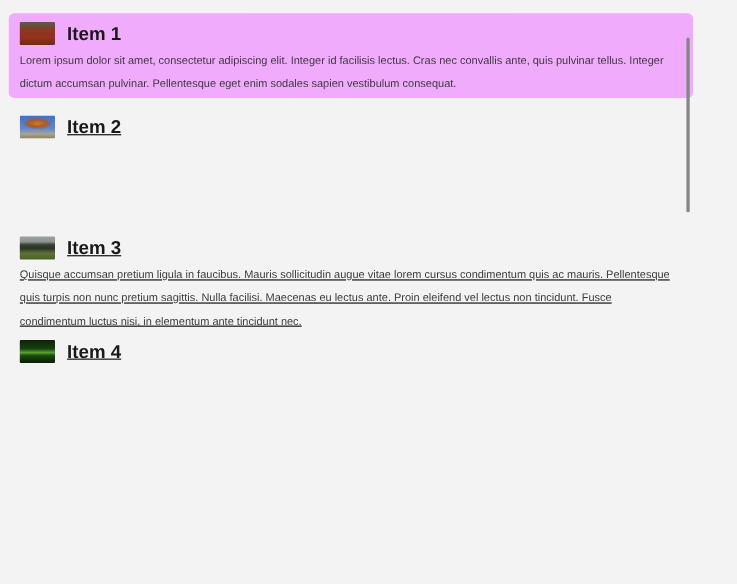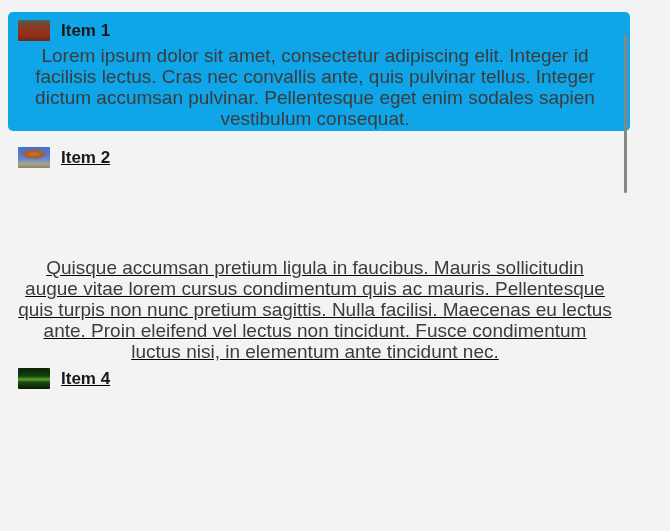--- a/index.html
+++ b/index.html
@@ -45,57 +45,60 @@
                          linear-gradient(180deg,#3f6fd0 0%,#5c86d8 55%,#a8a590 80%,#8e815e 100%); }
   .thumb-3 { background: linear-gradient(180deg,#9aa2a1 0%,#8d9694 22%,#39402f 36%,#2b3524 52%,#5d7336 72%,#4c6129 100%); }
   .thumb-4 { background: linear-gradient(180deg,#0c2307 0%,#16400f 38%,#3f7d22 49%,#5ca32e 54%,#1c4a10 68%,#0a1d05 100%); }
   .thumb-5 { background: linear-gradient(180deg,#cfd9dd 0%,#aab6ba 30%,#7e8a84 45%,#55624f 62%,#233029 80%,#131c1c 100%); }
   .item-title {
     font-size: 17px;
     font-weight: 700;
     color: #191919;
   }
   .item-desc {
-    font-size: 19px;
+    font-size: 10px;
     line-height: 21px;
     color: #3c3c3c;
     max-width: 594px;
-    text-align: center;
   }
   .scrollbar-thumb {
     position: absolute;
     left: 624px;
     top: 34px;
     width: 3px;
     height: 159px;
     background: #868686;
     border-radius: 2px;
   }
 </style>
 </head>
 <body style="background: rgb(243, 243, 243);">
 
 <div class="list">
 
-  <div class="item selected" style="background: #0ea5e9;">
+  <div class="item selected" style="background: #f0abfc;">
     <div class="item-header">
       <div class="thumb thumb-1"></div>
       <div class="item-title">Item 1</div>
     </div>
     <div class="item-desc">Lorem ipsum dolor sit amet, consectetur adipiscing elit. Integer id facilisis lectus. Cras nec convallis ante, quis pulvinar tellus. Integer dictum accumsan pulvinar. Pellentesque eget enim sodales sapien vestibulum consequat.</div>
   </div>
 
   <div class="item">
     <div class="item-header">
       <div class="thumb thumb-2"></div>
       <div class="item-title">Item 2</div>
     </div>
   </div>
 
   <div class="item">
+    <div class="item-header">
+      <div class="thumb thumb-3"></div>
+      <div class="item-title">Item 3</div>
+    </div>
     <div class="item-desc">Quisque accumsan pretium ligula in faucibus. Mauris sollicitudin augue vitae lorem cursus condimentum quis ac mauris. Pellentesque quis turpis non nunc pretium sagittis. Nulla facilisi. Maecenas eu lectus ante. Proin eleifend vel lectus non tincidunt. Fusce condimentum luctus nisi, in elementum ante tincidunt nec.</div>
   </div>
 
   <div class="item">
     <div class="item-header">
       <div class="thumb thumb-4"></div>
       <div class="item-title">Item 4</div>
     </div>
   </div>
 

